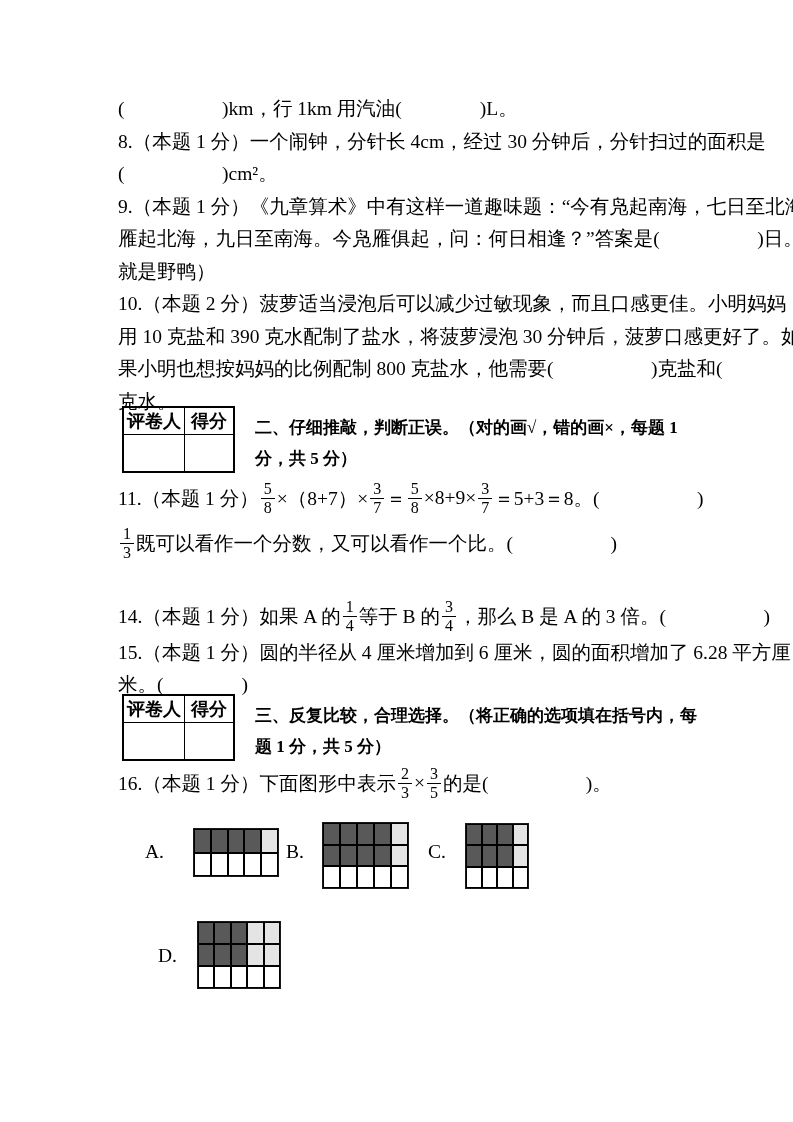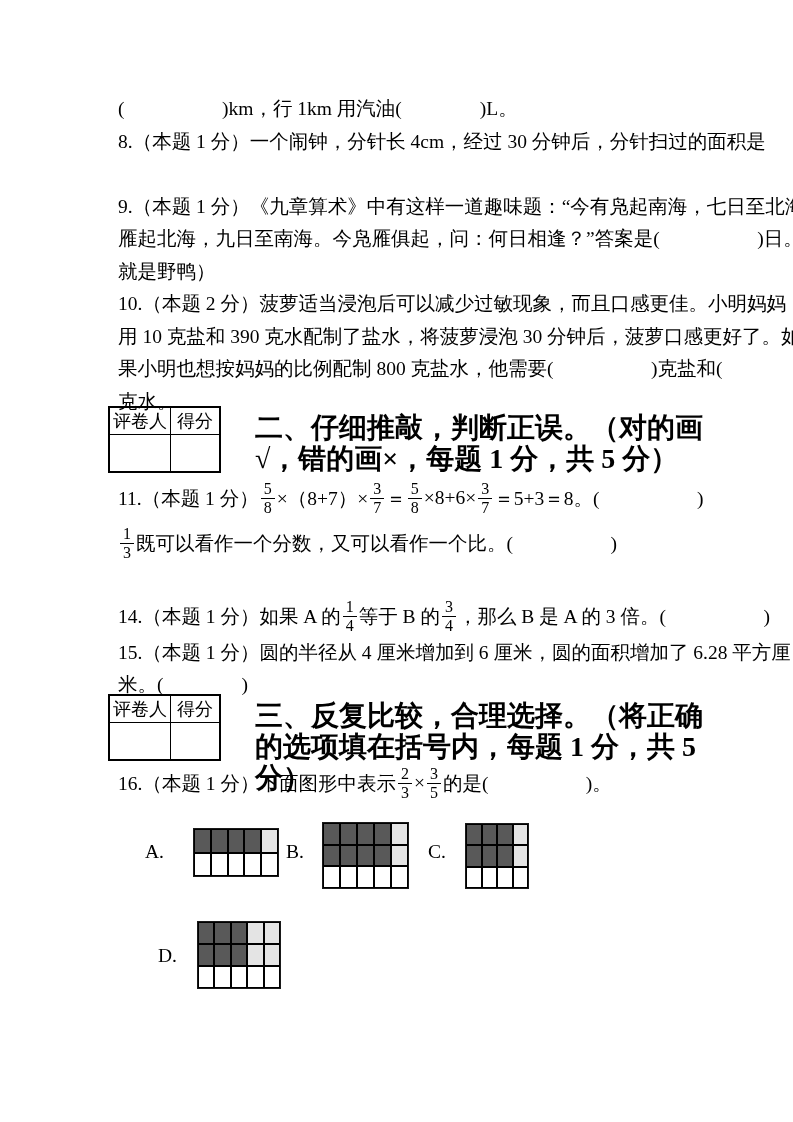--- a/index.html
+++ b/index.html
@@ -9,23 +9,23 @@
     font-size:19.5px; color:#000; overflow:hidden;padding-left:36px;
   }
   .line { position:absolute; left:118px; white-space:pre; line-height:24px; }
   .math-line { position:absolute; left:118px; display:flex; align-items:center; height:44px; }
   .mtext { white-space:pre; }
   .frac { display:inline-flex; flex-direction:column; align-items:center;
           font-size:16px; line-height:1.12; margin:0 2px; vertical-align:middle; }
   .fn { border-bottom:1.4px solid #000; padding:0 3px; }
   .fd { padding:0 3px; }
   .section-heading { position:absolute; left:255px; width:455px; font-weight:bold;
-                     font-size:28px; line-height:31px; }
-  .score-table { position:absolute; left:108px; border-collapse:collapse;
-                 border:2.5px solid #000; }
+                     font-size:17px; line-height:31px; }
+  .score-table { position:absolute; left:122px; border-collapse:collapse;
+                 border:2.5px solid #000;font-weight:bold; }
   .score-table td { border:1.5px solid #000; font-size:18px; text-align:center;
                     padding:0; }
   .score-table td.h { width:60px; height:26px; }
   .score-table td.h2 { width:48px; }
   .score-table tr.empty td { height:36px; }
   .option-label { position:absolute; font-size:19.5px; }
   .option-grid { position:absolute; display:flex; flex-direction:column;
                  border:1.6px solid #1a1a1a; }
   .grow { display:flex; }
   .gcell { box-sizing:border-box; border:1px solid #000; background:#fff; }
@@ -37,20 +37,21 @@
   .grid-d .gcell { width:16.4px; height:22px; }
 </style>
 </head>
 <body>
 
 <div class="page">
 
   <div class="line" style="top:97px">(　　　　　)km，行 1km 用汽油(　　　　)L。</div>
 
   <div class="line" style="top:130px">8.（本题 1 分）一个闹钟，分针长 4cm，经过 30 分钟后，分针扫过的面积是</div>
+  <div class="line" style="top:162px">(　　　　　)cm²。</div>
 
   <div class="line" style="top:195px">9.（本题 1 分）《九章算术》中有这样一道趣味题：“今有凫起南海，七日至北海；</div>
   <div class="line" style="top:227px">雁起北海，九日至南海。今凫雁俱起，问：何日相逢？”答案是(　　　　　)日。（“凫”</div>
   <div class="line" style="top:260px">就是野鸭）</div>
 
   <div class="line" style="top:292px">10.（本题 2 分）菠萝适当浸泡后可以减少过敏现象，而且口感更佳。小明妈妈</div>
   <div class="line" style="top:325px">用 10 克盐和 390 克水配制了盐水，将菠萝浸泡 30 分钟后，菠萝口感更好了。如</div>
   <div class="line" style="top:357px">果小明也想按妈妈的比例配制 800 克盐水，他需要(　　　　　)克盐和(　　　　)</div>
   <div class="line" style="top:390px">克水。</div>
 
@@ -77,21 +78,21 @@
     <span class="mtext">×（8+7）×</span>
     <span class="frac">
         <span class="fn">3</span>
         <span class="fd">7</span>
       </span>
     <span class="mtext">＝</span>
     <span class="frac">
         <span class="fn">5</span>
         <span class="fd">8</span>
       </span>
-    <span class="mtext">×8+6×</span>
+    <span class="mtext">×8+9×</span>
     <span class="frac">
         <span class="fn">3</span>
         <span class="fd">7</span>
       </span>
     <span class="mtext">＝5+3＝8。(　　　　　)</span>
   </div>
 
   <div class="math-line" style="top:521px">
     <span class="frac">
         <span class="fn">1</span>

